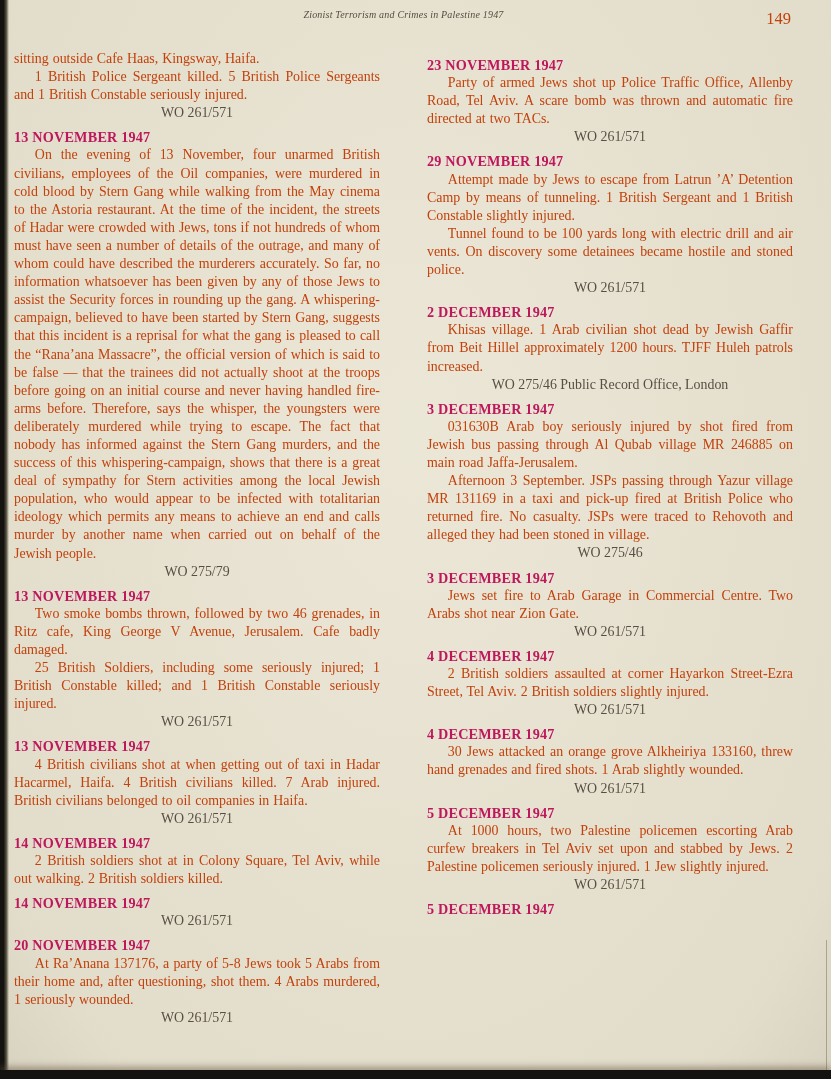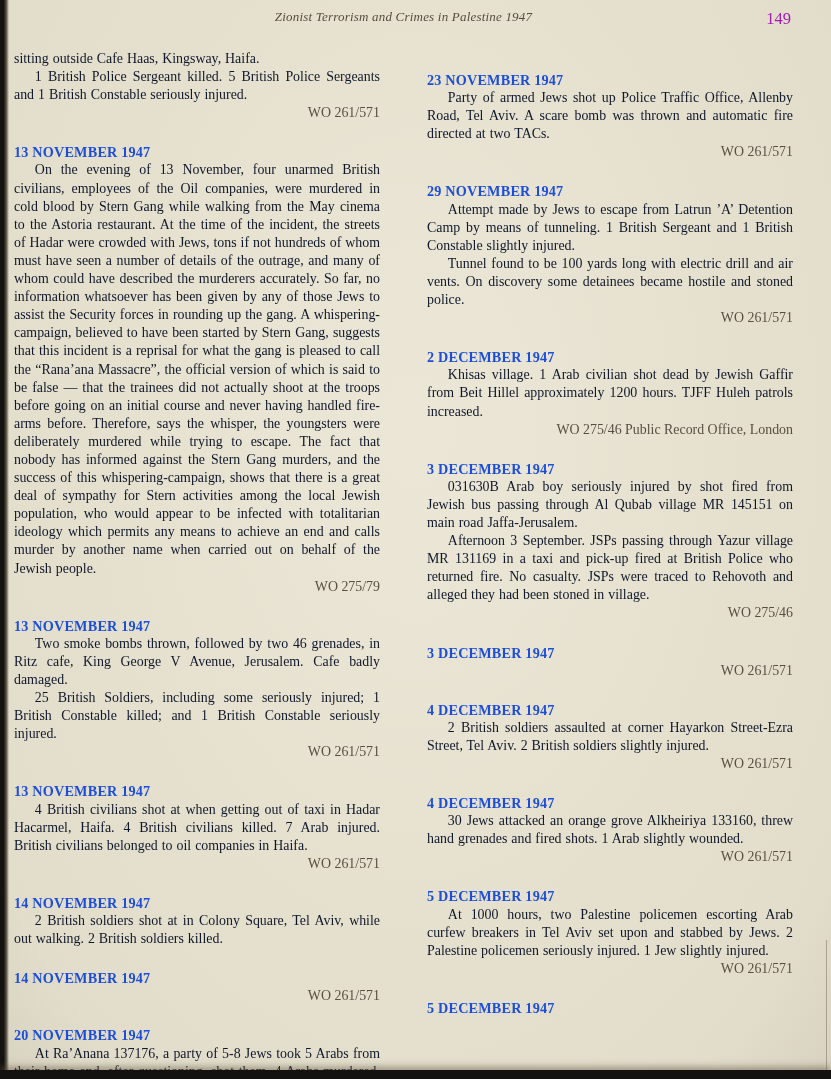--- a/index.html
+++ b/index.html
@@ -32,58 +32,58 @@
     position: absolute; right: 4px; top: 940px; bottom: 9px; width: 1px;
     background: rgba(120,110,88,0.5);
   }
 
   .page-header {
     position: absolute; top: 9px; left: 14px; width: 779px; height: 26px;
   }
   .running-title {
     text-align: center;
     font-style: italic;
-    font-size: 13px;
+    font-size: 10px;
     letter-spacing: 0.2px;
     color: #564c41;
   }
   .page-number {
     position: absolute; right: 2px; top: 0;
     font-size: 16.5px;
-    color: #a21caf;
+    color: #c2410c;
   }
 
   .columns {
     position: absolute; top: 50px; left: 14px; width: 779px;
     display: flex; gap: 47px;
   }
   .col { width: 366px; }
 
   .block {
     font-size: 13.9px;
     line-height: 18.1px;
-    color: #0f172a;
+    color: #c2410c;
     margin: 0;
     text-rendering: optimizeLegibility;
   }
   .para {
     text-align: justify;
     text-indent: 1.5em;
     word-spacing: 0.5px;
   }
   .para.no-indent { text-indent: 0; }
   .heading {
     font-weight: bold;
-    color: #1d4ed8;
+    color: #be185d;
     letter-spacing: 0.2px;
-    margin-top: 21px;
+    margin-top: 6px;
     font-size: 14.2px;
   }
   .ref {
-    text-align: right;
+    text-align: center;
     color: #584e43;
   }
 </style>
 </head>
 <body>
 
 <div class="page">
   <div class="page-vignette"></div>
 
   <header class="page-header">
@@ -119,24 +119,25 @@
         <div class="block para">Party of armed Jews shot up Police Traffic Office, Allenby Road, Tel Aviv. A scare bomb was thrown and automatic fire directed at two TACs.</div>
         <div class="block ref">WO 261/571</div>
         <div class="block heading">29 NOVEMBER 1947</div>
         <div class="block para">Attempt made by Jews to escape from Latrun ’A’ Detention Camp by means of tunneling. 1 British Sergeant and 1 British Constable slightly injured.</div>
         <div class="block para">Tunnel found to be 100 yards long with electric drill and air vents. On discovery some detainees became hostile and stoned police.</div>
         <div class="block ref">WO 261/571</div>
         <div class="block heading">2 DECEMBER 1947</div>
         <div class="block para">Khisas village. 1 Arab civilian shot dead by Jewish Gaffir from Beit Hillel approximately 1200 hours. TJFF Huleh patrols increased.</div>
         <div class="block ref">WO 275/46 Public Record Office, London</div>
         <div class="block heading">3 DECEMBER 1947</div>
-        <div class="block para">031630B Arab boy seriously injured by shot fired from Jewish bus passing through Al Qubab village MR 145151 on main road Jaffa-Jerusalem.</div>
+        <div class="block para">031630B Arab boy seriously injured by shot fired from Jewish bus passing through Al Qubab village MR 246885 on main road Jaffa-Jerusalem.</div>
         <div class="block para">Afternoon 3 September. JSPs passing through Yazur village MR 131169 in a taxi and pick-up fired at British Police who returned fire. No casualty. JSPs were traced to Rehovoth and alleged they had been stoned in village.</div>
         <div class="block ref">WO 275/46</div>
         <div class="block heading">3 DECEMBER 1947</div>
+        <div class="block para">Jews set fire to Arab Garage in Commercial Centre. Two Arabs shot near Zion Gate.</div>
         <div class="block ref">WO 261/571</div>
         <div class="block heading">4 DECEMBER 1947</div>
         <div class="block para">2 British soldiers assaulted at corner Hayarkon Street-Ezra Street, Tel Aviv. 2 British soldiers slightly injured.</div>
         <div class="block ref">WO 261/571</div>
         <div class="block heading">4 DECEMBER 1947</div>
         <div class="block para">30 Jews attacked an orange grove Alkheiriya 133160, threw hand grenades and fired shots. 1 Arab slightly wounded.</div>
         <div class="block ref">WO 261/571</div>
         <div class="block heading">5 DECEMBER 1947</div>
         <div class="block para">At 1000 hours, two Palestine policemen escorting Arab curfew breakers in Tel Aviv set upon and stabbed by Jews. 2 Palestine policemen seriously injured. 1 Jew slightly injured.</div>
         <div class="block ref">WO 261/571</div>

